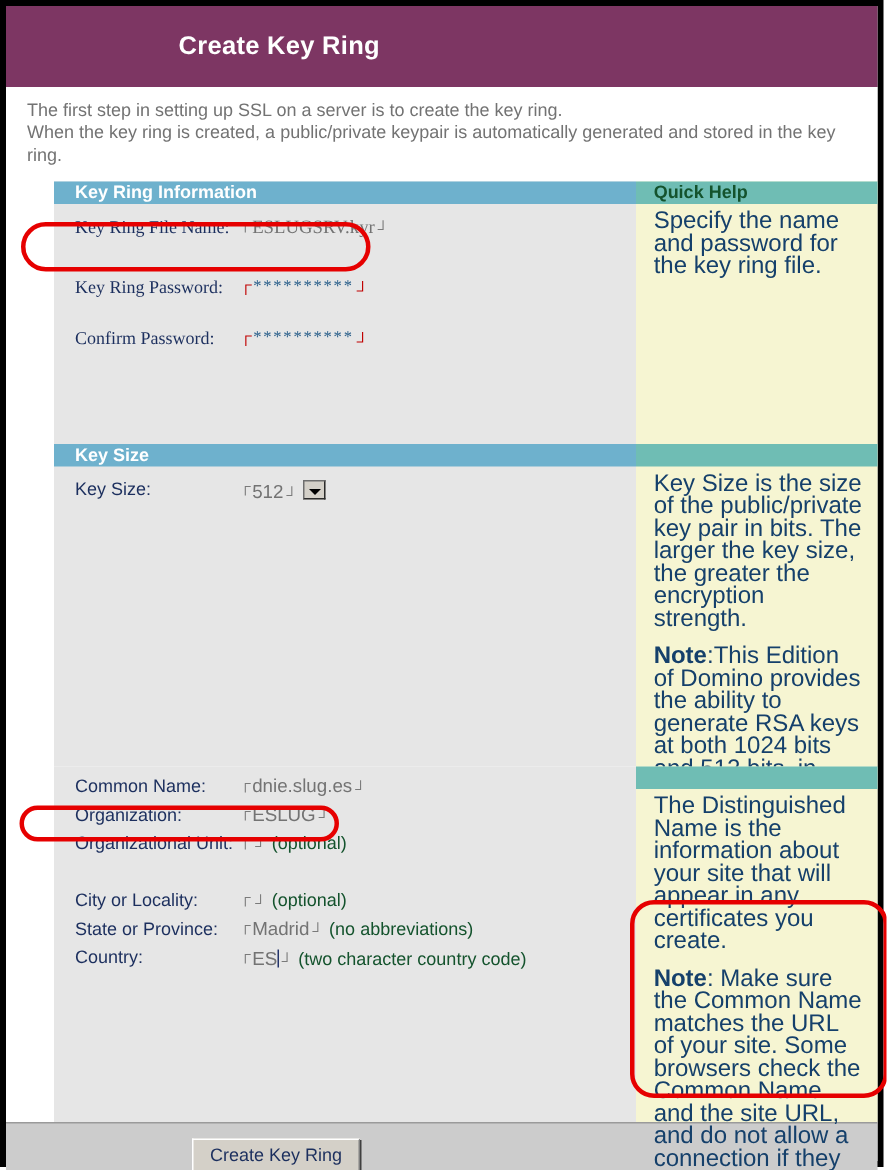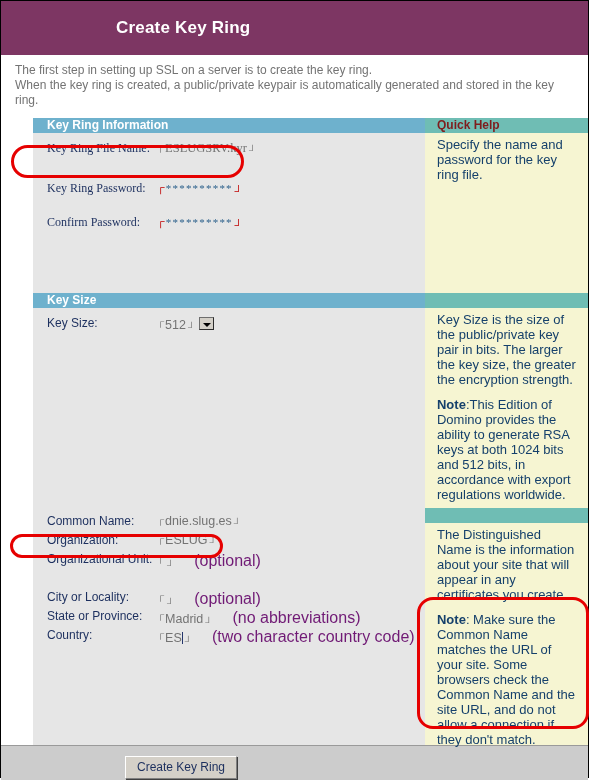--- a/index.html
+++ b/index.html
@@ -12,21 +12,21 @@
     height: 780px;
     font-family: "Liberation Sans", sans-serif;
     font-size: 11.5px;
     color: #1a1a4e;
     position: relative;
     overflow: hidden;
   }
   #page {
     width: 589px;
     height: 778px;
-    border: 1px solid #000000;
+    border: 4px solid #000000;
     box-sizing: border-box;
     position: relative;
     background: #ffffff;
   }
 
   
   .titlebar {
     background: #7d3663;
     height: 54px;
     display: flex;
@@ -77,39 +77,39 @@
     font-weight: bold;
     font-size: 12px;
     padding-left: 14px;
     box-sizing: border-box;
     overflow: hidden;
   }
   .help-head {
     background: #6fbdb4;
     height: 15px;
     line-height: 14px;
-    color: #7f1d1d;
+    color: #14532d;
     font-weight: bold;
     font-size: 12px;
     padding-left: 12px;
     box-sizing: border-box;
     overflow: hidden;
   }
   .help-head.blank { color: transparent; }
 
   
   .sec-body { position: relative; }
   .sec-krinfo { height: 160px; font-family: Liberation Serif, serif; }
   .sec-keysize { height: 180px; }
   .sec-dn     { height: 208px; }
 
   .help-body {
     padding: 4px 10px 6px 12px;
     box-sizing: border-box;
-    font-size: 13px;
+    font-size: 16px;
     line-height: 15px;
     color: #15406b;
   }
   .help-krinfo { height: 160px; }
   .help-keysize { height: 200px; }
   .help-dn     { height: 222px; }
   .help-body p { margin: 0 0 10px 0; }
   .help-body p:last-child { margin-bottom: 0; }
   .help-body b { font-weight: bold; }
 
@@ -139,21 +139,21 @@
   .mk { font-size: 10px; line-height: 10px; color: #7a7a7a; }
   .mk.tl { align-self: flex-start; margin-right: 1px; position: relative; top: 1px; }
   .mk.br { align-self: flex-end; margin-left: 2px; position: relative; top: 1px; }
   .mk.red { color: #c00000; font-weight: bold; font-size: 11px; }
   .val {
     font-size: 12.5px;
     color: #737373;
     line-height: 14px;
   }
   .val.pwd { color: #2a5f8a; letter-spacing: 1.2px; font-size: 11px; }
-  .hint { font-size: 16px; color: #701a75; margin-left: 20px; }
+  .hint { font-size: 12px; color: #14532d; margin-left: 4px; }
   .caret {
     display: inline-block;
     width: 1px;
     height: 12px;
     background: #24356b;
     margin-left: 0px;
     position: relative;
     top: 2px;
   }
 

